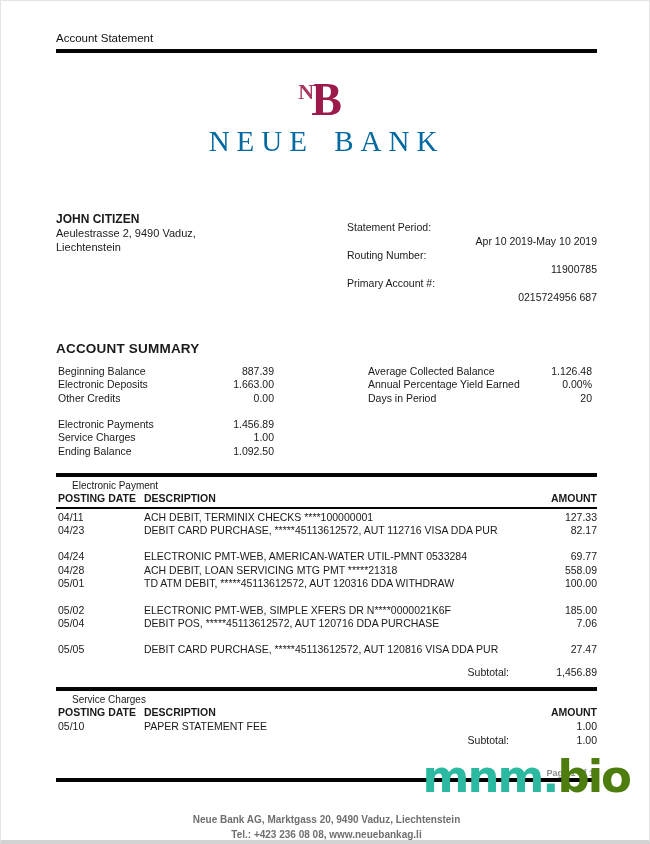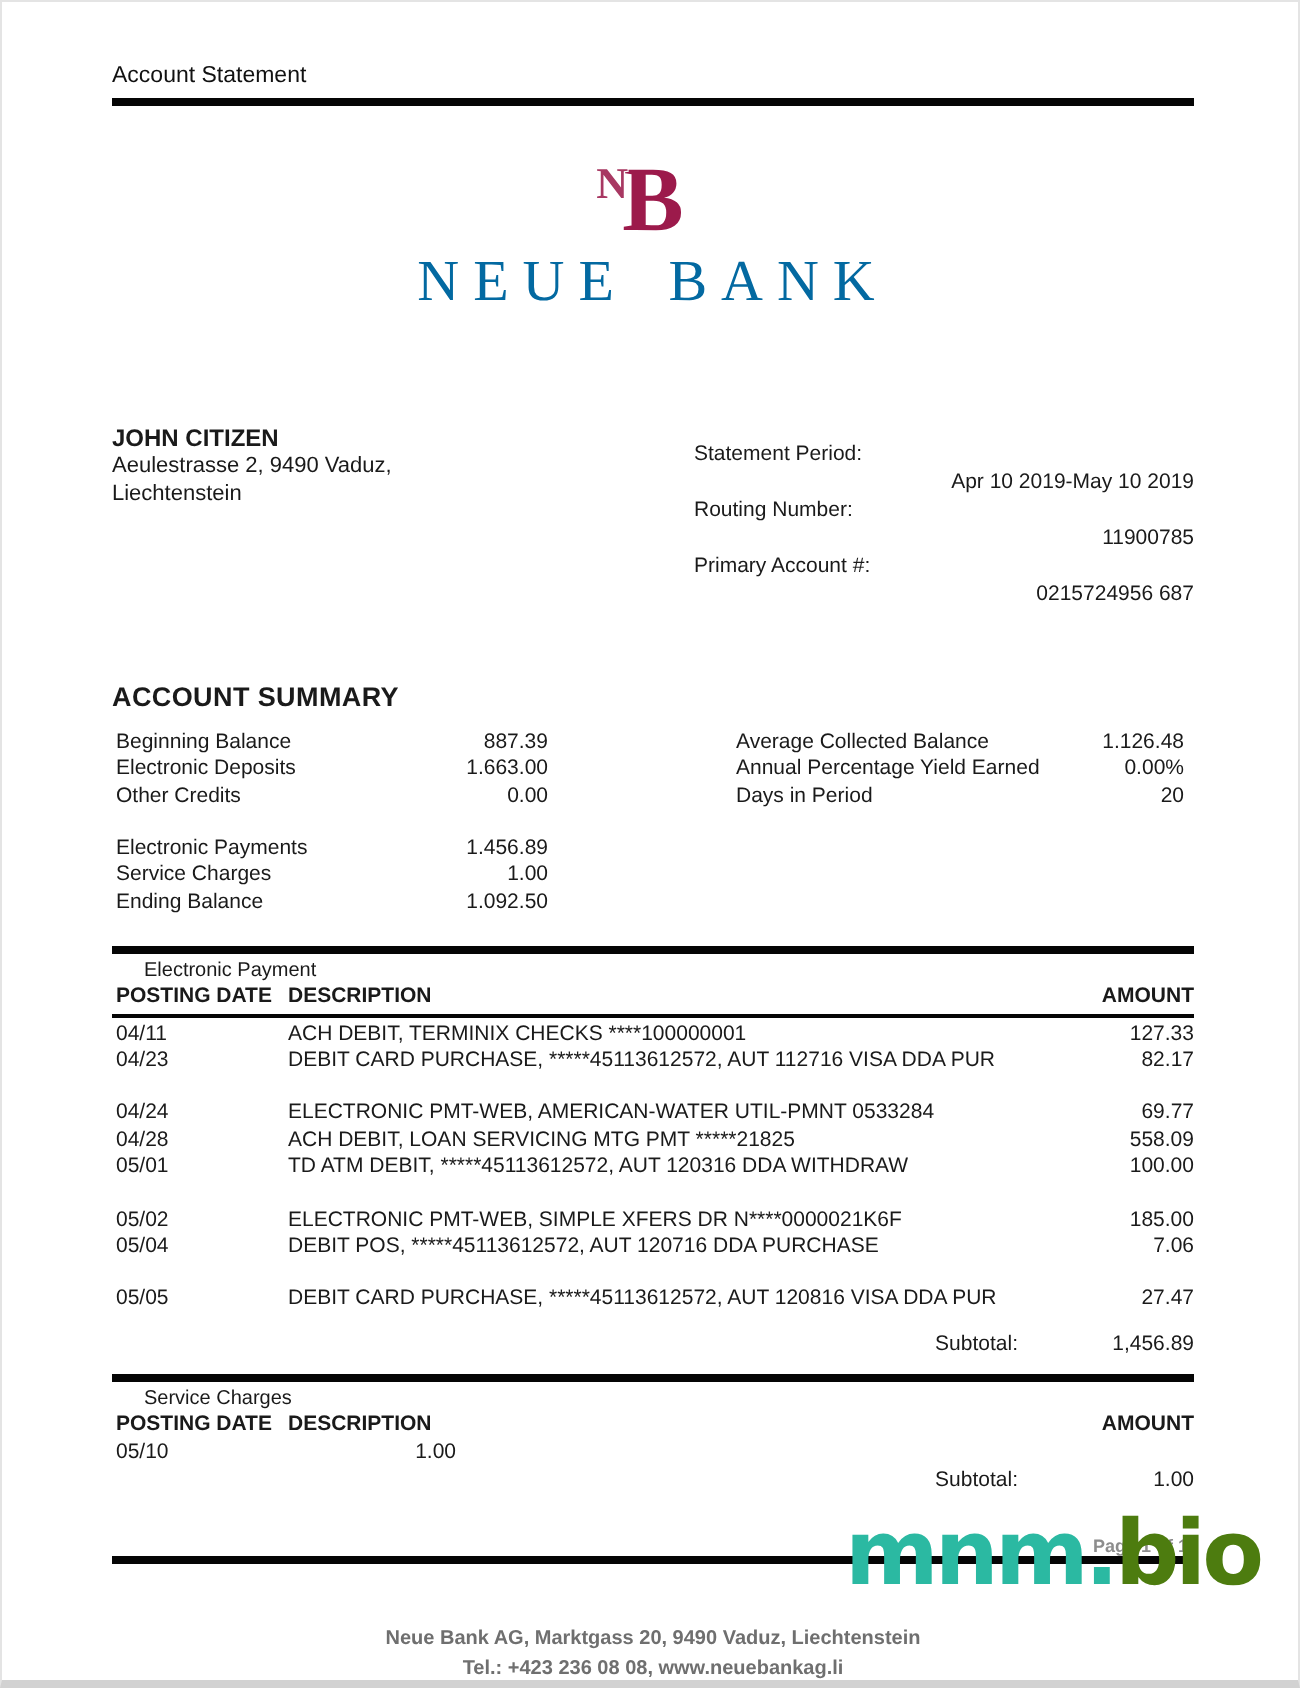--- a/index.html
+++ b/index.html
@@ -198,21 +198,21 @@
       <span class="col-amt">82.17</span>
     </div>
     <div class="tgroup-gap"></div>
     <div class="trow">
       <span class="col-date">04/24</span>
       <span class="col-desc">ELECTRONIC PMT-WEB, AMERICAN-WATER UTIL-PMNT 0533284</span>
       <span class="col-amt">69.77</span>
     </div>
     <div class="trow">
       <span class="col-date">04/28</span>
-      <span class="col-desc">ACH DEBIT, LOAN SERVICING MTG PMT *****21825</span>
+      <span class="col-desc">ACH DEBIT, LOAN SERVICING MTG PMT *****21318</span>
       <span class="col-amt">558.09</span>
     </div>
     <div class="trow">
       <span class="col-date">05/01</span>
       <span class="col-desc">TD ATM DEBIT, *****45113612572, AUT 120316 DDA WITHDRAW</span>
       <span class="col-amt">100.00</span>
     </div>
     <div class="tgroup-gap"></div>
     <div class="trow">
       <span class="col-date">05/02</span>
@@ -242,20 +242,21 @@
   <div class="section-label">Service Charges</div>
   <div class="thead">
     <span class="col-date">POSTING DATE</span>
     <span class="col-desc">DESCRIPTION</span>
     <span class="col-amt">AMOUNT</span>
   </div>
 
   <div class="tbody">
     <div class="trow">
       <span class="col-date">05/10</span>
+      <span class="col-desc">PAPER STATEMENT FEE</span>
       <span class="col-amt">1.00</span>
     </div>
   </div>
 
   <div class="subtotal-row" style="margin-top:0;">
     <span>Subtotal:</span>
     <span class="subtotal-amt">1.00</span>
   </div>
 
   <div class="service-spacer"></div>

